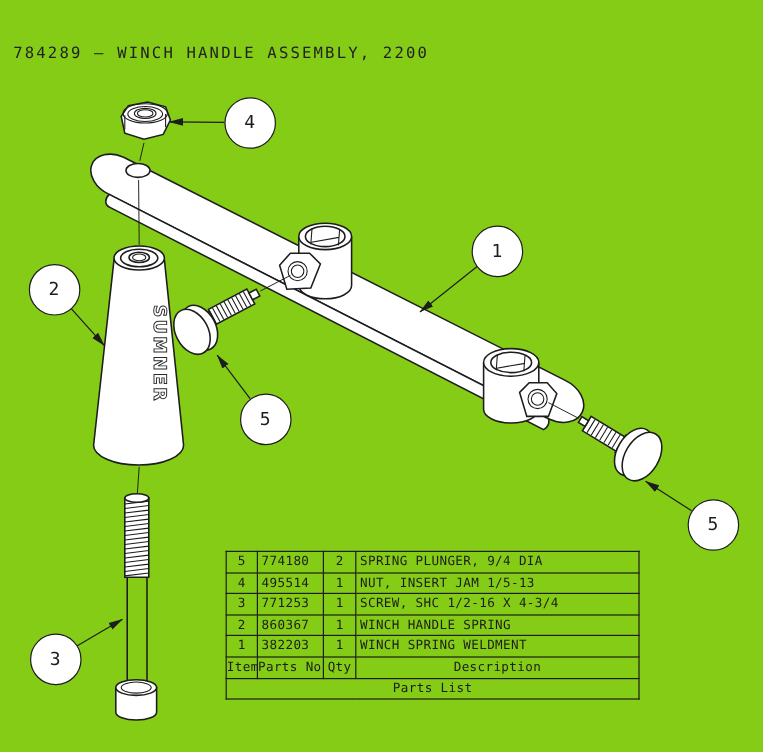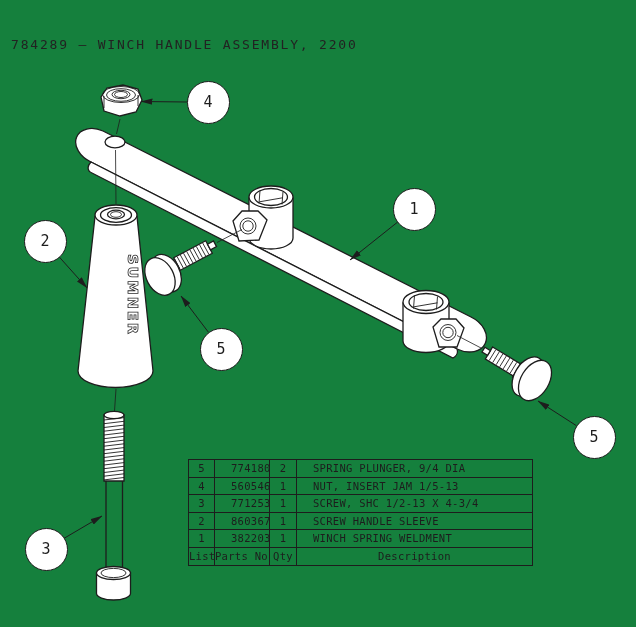--- a/index.html
+++ b/index.html
@@ -1,29 +1,29 @@
 <!DOCTYPE html>
 <html><head>
 <meta charset="utf-8">
 <style>
   html,body{margin:0;padding:0;background:#ffffff;}
-  #sheet{position:relative;width:636px;height:627px;background:#15803d;overflow:hidden;
+  #sheet{position:relative;width:636px;height:627px;background:#84cc16;overflow:hidden;
          font-family:"DejaVu Sans Mono", monospace;color:#1d1d1d;}
   #title{position:absolute;left:11px;top:37px;font-size:13px;letter-spacing:1.8px;
          white-space:nowrap;color:#222;}
   #art{position:absolute;left:0;top:0;width:636px;height:627px;}
   .balloon{position:absolute;width:43px;height:43px;box-sizing:border-box;
            border:1.4px solid #1d1d1d;border-radius:50%;background:#fff;
            text-align:center;line-height:40px;font-size:15px;color:#1d1d1d;}
   #parts-table{position:absolute;left:188px;top:459px;width:344px;border-collapse:collapse;
                table-layout:fixed;font-size:10.5px;color:#1d1d1d;letter-spacing:0.3px;}
   #parts-table td{border:1px solid #1d1d1d;height:16.6px;padding:0 0 0 0;
                   white-space:nowrap;overflow:hidden;vertical-align:middle;line-height:1;}
   #parts-table td.c{text-align:center;}
-  #parts-table td.l{text-align:left;padding-left:16px;}
+  #parts-table td.l{text-align:left;padding-left:3px;}
   
   .o{fill:#ffffff;stroke:#1d1d1d;stroke-width:1.3;}
   .ln{fill:none;stroke:#1d1d1d;stroke-width:1.3;}
   .tn{fill:none;stroke:#1d1d1d;stroke-width:0.9;}
   .cl{fill:none;stroke:#1d1d1d;stroke-width:0.8;}
   .ld{fill:none;stroke:#1d1d1d;stroke-width:1;}
   .brand{font-family:"DejaVu Sans", sans-serif;font-size:14.5px;font-weight:bold;
          letter-spacing:2px;fill:#ffffff;stroke:#2a2a2a;stroke-width:0.8;}
 </style>
 </head>
@@ -145,44 +145,47 @@
       </colgroup>
     <tbody>
         <tr>
       <td class="c">5</td>
       <td class="l">774180</td>
       <td class="c">2</td>
       <td class="l">SPRING PLUNGER, 9/4 DIA</td>
     </tr>
     <tr>
       <td class="c">4</td>
-      <td class="l">560546</td>
+      <td class="l">495514</td>
       <td class="c">1</td>
       <td class="l">NUT, INSERT JAM 1/5-13</td>
     </tr>
     <tr>
       <td class="c">3</td>
       <td class="l">771253</td>
       <td class="c">1</td>
-      <td class="l">SCREW, SHC 1/2-13 X 4-3/4</td>
+      <td class="l">SCREW, SHC 1/2-16 X 4-3/4</td>
     </tr>
     <tr>
       <td class="c">2</td>
       <td class="l">860367</td>
       <td class="c">1</td>
-      <td class="l">SCREW HANDLE SLEEVE</td>
+      <td class="l">WINCH HANDLE SPRING</td>
     </tr>
     <tr>
       <td class="c">1</td>
       <td class="l">382203</td>
       <td class="c">1</td>
       <td class="l">WINCH SPRING WELDMENT</td>
     </tr>
     <tr>
-      <td class="c">List</td>
+      <td class="c">Item</td>
       <td class="c">Parts No.</td>
       <td class="c">Qty</td>
       <td class="c">Description</td>
+    </tr>
+    <tr>
+      <td class="c" colspan="4">Parts List</td>
     </tr>
   </tbody>
     </table>
 
 </div>
 
 </body></html>

